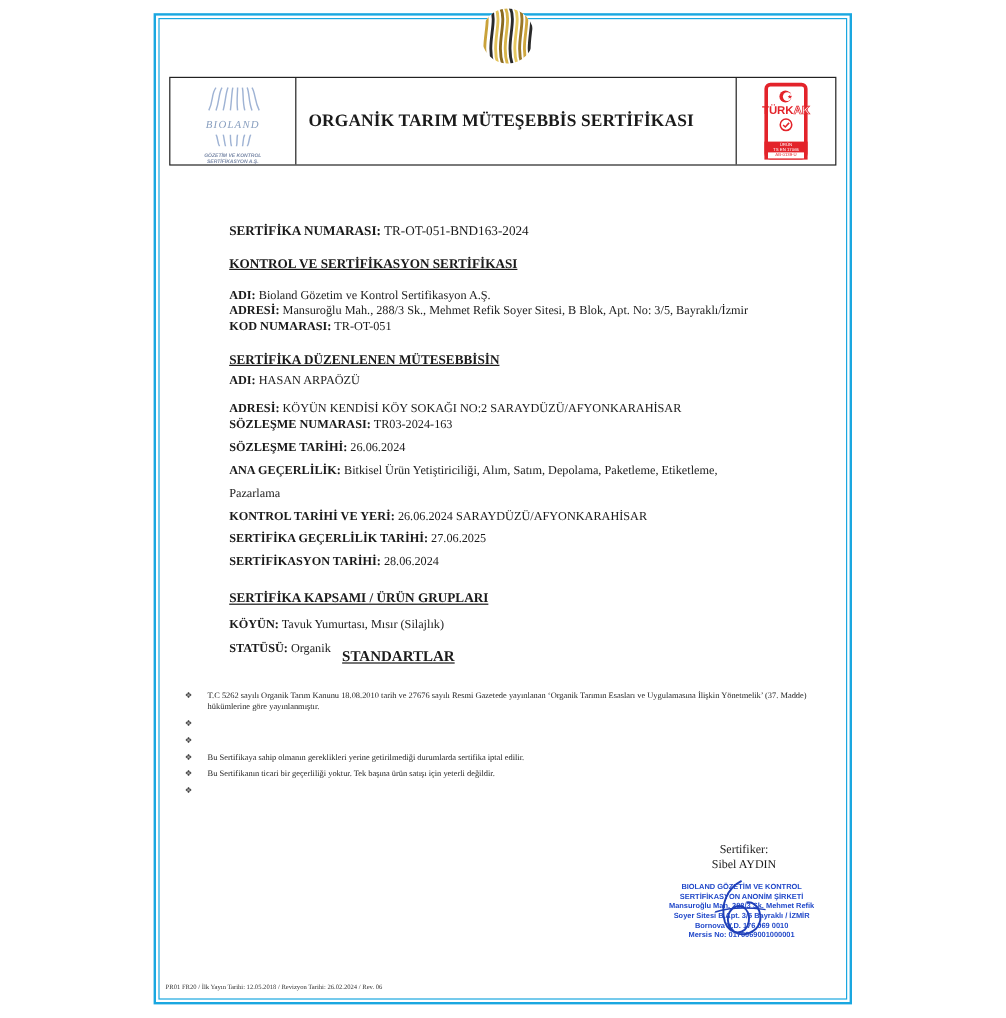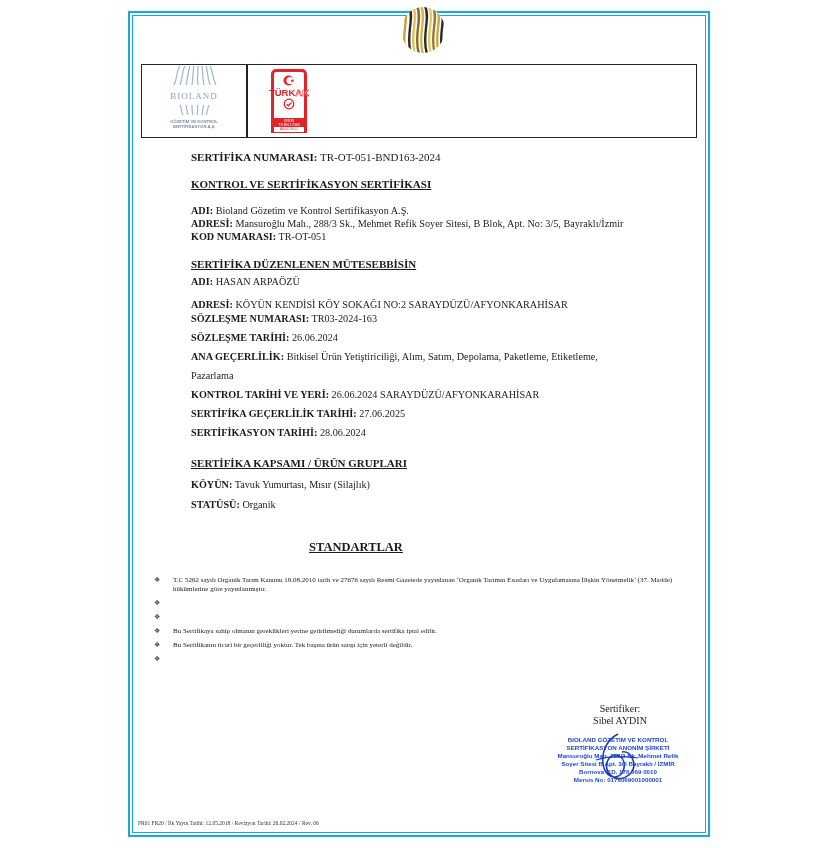--- a/index.html
+++ b/index.html
@@ -5,40 +5,40 @@
   html, body { margin: 0; padding: 0; background: #ffffff; }
   body { width: 838px; height: 848px; position: relative; overflow: hidden;
          font-family: "Liberation Serif", "DejaVu Serif", serif; color: #1a1a1a; }
   .frame-outer { position: absolute; left: 128px; top: 11px; width: 582px; height: 826px;
                  border: 2px solid #1aa7e0; box-sizing: border-box; }
   .frame-inner { position: absolute; left: 132px; top: 15px; width: 574px; height: 818px;
                  border: 1.5px solid #1aa7e0; box-sizing: border-box; }
   .globe { position: absolute; left: 400px; top: 6px; width: 46px; height: 48px; z-index: 3; }
   .header-table { position: absolute; left: 141px; top: 64px; width: 556px; height: 74px;
                   border: 1px solid #222; box-sizing: border-box; display: flex; background: #fff; }
-  .hcell-logo { width: 104px; border-right: 1px solid #222; display: flex; align-items: flex-start; justify-content: center; }
+  .hcell-logo { width: 104px; border-right: 1px solid #222; display: flex; align-items: flex-end; justify-content: center; font-style: italic; }
   .hcell-title { flex: 1; display: flex; align-items: center; padding-left: 10px;
                  font-weight: bold; font-size: 14.5px; letter-spacing: 0.1px; }
   .hcell-turkak { width: 82px; border-left: 1px solid #222; display: flex; align-items: center; justify-content: center; }
   .bioland-logo { text-align: center; }
   .bioland-word { font-size: 9px; color: #8aa0c0; letter-spacing: 1px; font-family: "Liberation Serif", serif; }
   .bioland-sub { font-size: 4.2px; color: #7b8aa8; font-family: "Liberation Sans", sans-serif; line-height: 5px; font-weight: bold; }
   .turkak { width: 36px; height: 64px; border: 3px solid #e3232a; border-radius: 5px; box-sizing: border-box;
             display: flex; flex-direction: column; align-items: center; position: relative; background: #fff; }
   .turkak-word { font-family: "Liberation Sans", sans-serif; font-weight: bold; font-size: 9.5px; color: #e3232a; margin-top: 1px; }
   .turkak-ak { color: #fff; -webkit-text-stroke: 0.6px #e3232a; }
   .turkak-band { position: absolute; left: -3px; right: -3px; bottom: -3px; height: 15px; background: #e3232a;
                  color: #fff; font-family: "Liberation Sans", sans-serif; font-size: 3.6px; text-align: center; line-height: 4.2px; padding-top: 1px; box-sizing: border-box; }
   .content { position: absolute; left: 191px; top: 0; font-size: 10.2px; }
-  .line { position: absolute; white-space: nowrap; }
+  .line { position: absolute; white-space: nowrap; margin-top: 36px; }
   .lbl { font-weight: bold; }
   .sec-title { font-weight: bold; text-decoration: underline; font-size: 11px; }
   .cert-no { font-size: 11px; }
   .standards-title { position: absolute; left: 0; width: 664px; top: 540px; text-align: center;
-                     font-weight: bold; text-decoration: underline; font-size: 12.5px; padding-left: 24px; }
+                     font-weight: bold; text-decoration: underline; font-size: 12.5px; }
   .bullets { position: absolute; left: 154px; top: 576px; width: 548px; font-size: 7px; line-height: 9px; }
   .bullet { display: flex; margin-bottom: 5px; }
   .bullet .mark { width: 19px; flex: none; font-size: 7px; color: #444; }
   .signer { position: absolute; left: 560px; top: 703px; width: 120px; text-align: center; font-size: 10px; line-height: 12px; }
   .stamp { position: absolute; left: 528px; top: 736px; width: 180px; text-align: center; color: #2249c9;
            font-family: "Liberation Sans", sans-serif; font-weight: bold; font-size: 6.2px; line-height: 8px; }
   .stamp .sig { position: absolute; left: 60px; top: -6px; width: 56px; height: 58px; }
   .footer { position: absolute; left: 138px; top: 820px; font-size: 5.5px; color: #333; }
 </style>
 </head>
@@ -93,20 +93,21 @@
           <path d="M28 0 C28 4, 28 7, 29 10"></path>
             <path d="M34 0 C33 4, 34 7, 33 10"></path>
           <path d="M40 0 C38 4, 39 7, 38 10"></path>
             <path d="M45 0 C43 4, 44 7, 42 10"></path>
         </g>
       </svg>
       <div class="bioland-sub">GÖZETİM VE KONTROL</div>
       <div class="bioland-sub">SERTİFİKASYON A.Ş.</div>
     </div>
   </div>
+  <div class="hcell-title">ORGANİK TARIM MÜTEŞEBBİS SERTİFİKASI</div>
   <div class="hcell-turkak">
     <div class="turkak">
       <svg width="12" height="11" viewBox="0 0 12 11" style="margin-top:3px">
         <circle cx="5.5" cy="5.5" r="5" fill="#e3232a"></circle>
         <circle cx="7" cy="5.5" r="3.6" fill="#fff"></circle>
         <polygon points="9.2,3.9 9.7,5.1 11,5.2 10,6 10.3,7.2 9.2,6.5 8.1,7.2 8.4,6 7.4,5.2 8.7,5.1" fill="#e3232a"></polygon>
       </svg>
       <div class="turkak-word">
         <span>TÜRK</span><span class="turkak-ak">AK</span>
       </div>

